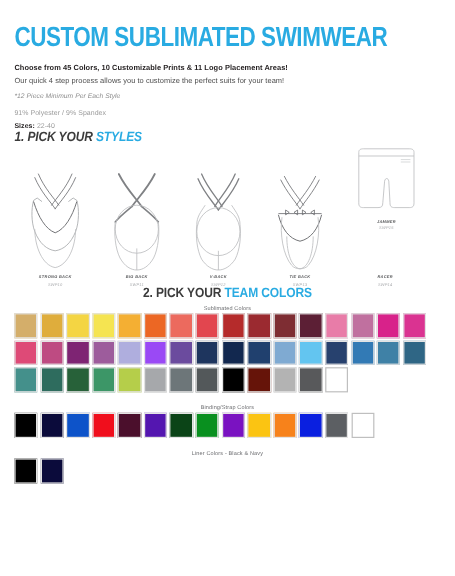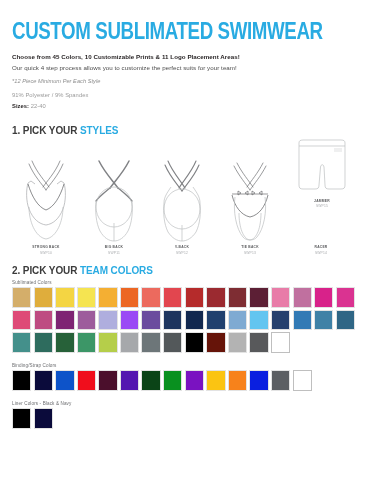--- a/index.html
+++ b/index.html
@@ -97,21 +97,21 @@
     <div class="hdr-sub1">Choose from 45 Colors, 10 Customizable Prints &amp; 11 Logo Placement Areas!</div>
     <div class="hdr-sub2">Our quick 4 step process allows you to customize the perfect suits for your team!</div>
     <div class="hdr-ital">*12 Piece Minimum Per Each Style</div>
     <div class="hdr-spec">91% Polyester / 9% Spandex</div>
     <div class="hdr-sizes">
       <b>Sizes:</b>
       <span>22-40</span>
     </div>
   </div>
 
-  <div style="margin-top:16px;">
+  <div style="font-style:italic;">
     <div class="sec-head">
       <span>1. PICK YOUR </span><span class="accent">STYLES</span>
     </div>
 
     <div class="styles-row">
 
       <div class="style-item" style="width:68px;">
         <svg class="style-art" width="62" height="86" viewBox="0 0 62 86">
           <g fill="none" stroke="#6D6E71" stroke-width="0.7" stroke-linecap="round">
             <path d="M17 4 C22 16, 30 24, 34 30"></path>
@@ -220,21 +220,21 @@
             <path d="M43 14 L51 14" stroke="#D1D3D4"></path>
           </g>
         </svg>
         <div class="style-name">JAMMER</div>
         <div class="style-code">SWP15</div>
       </div>
 
     </div>
   </div>
 
-  <div style="margin-top:10px;">
+  <div style="text-align:center;">
     <div class="sec-head">
       <span>2. PICK YOUR </span><span class="accent">TEAM COLORS</span>
     </div>
 
     <div class="blk-sublimated">
       <div class="sw-label">Sublimated Colors</div>
       <div class="sw-grid" id="sublimated-grid">
           <div class="sw" style="background: rgb(212, 174, 106);"></div>
           <div class="sw" style="background: rgb(223, 173, 60);"></div>
           <div class="sw" style="background: rgb(244, 213, 67);"></div>

